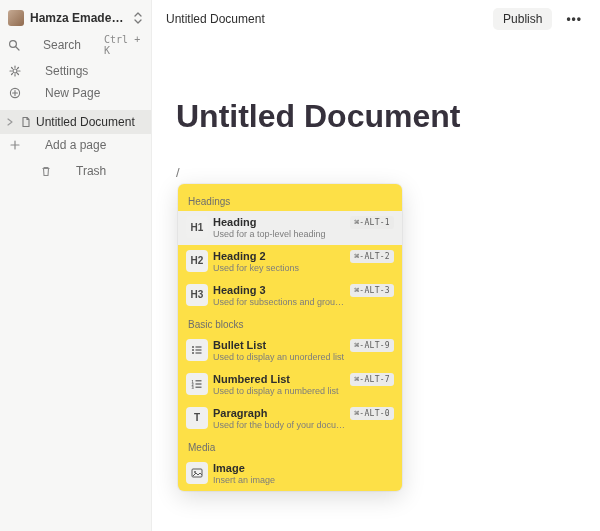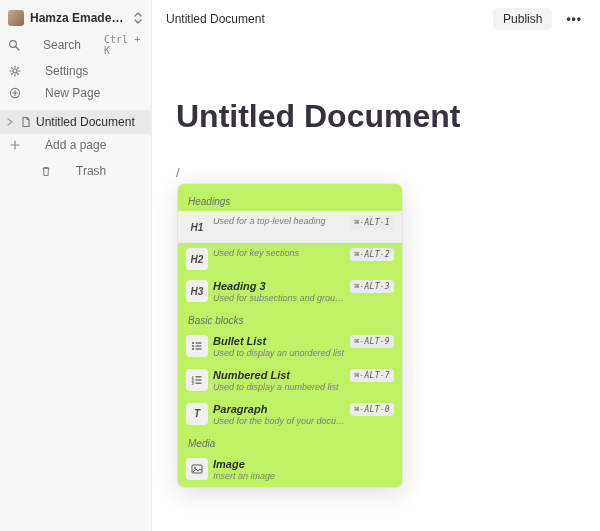--- a/index.html
+++ b/index.html
@@ -91,26 +91,25 @@
   .doc-title {
     font-size: 32px;
     font-weight: 800;
     color: #36313c;
     margin-bottom: 30px;
   }
   .slash { color:#7a7a7a; font-size:13px; margin-bottom:4px; }
   
   .menu {
     width: 224px;
-    background:#bef264;
+    background:#fde047;
     border-radius:6px;
     box-shadow: 0 6px 24px rgba(0,0,0,0.14), 0 0 0 1px rgba(0,0,0,0.04);
     padding: 6px 0 0 0;
     margin-left: 2px;
-    font-style: italic;
   }
   .menu-group-label {
     font-size: 10px;
     color:#6e6e6e;
     padding: 6px 10px 4px 10px;
   }
   .menu-item {
     display:flex; align-items:flex-start; gap:5px;
     padding: 5px 8px;
     cursor:pointer;
@@ -232,27 +231,29 @@
 
   <div class="doc-area">
     <h1 class="doc-title">Untitled Document</h1>
     <div class="slash">/</div>
 
     <div class="menu" id="slash-menu">
         <div class="menu-group-label">Headings</div>
         <div class="menu-item selected">
           <div class="tile">H1</div>
           <div class="menu-texts">
+            <div class="menu-title">Heading</div>
             <div class="menu-desc">Used for a top-level heading</div>
           </div>
           <div class="shortcut">⌘-ALT-1</div>
         </div>
         <div class="menu-item">
           <div class="tile">H2</div>
           <div class="menu-texts">
+            <div class="menu-title">Heading 2</div>
             <div class="menu-desc">Used for key sections</div>
           </div>
           <div class="shortcut">⌘-ALT-2</div>
         </div>
         <div class="menu-item">
           <div class="tile">H3</div>
           <div class="menu-texts">
             <div class="menu-title">Heading 3</div>
             <div class="menu-desc">Used for subsections and group headings</div>
           </div>

